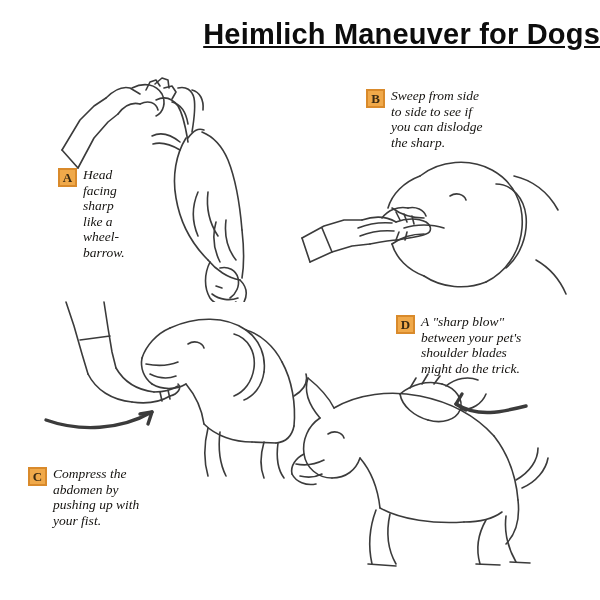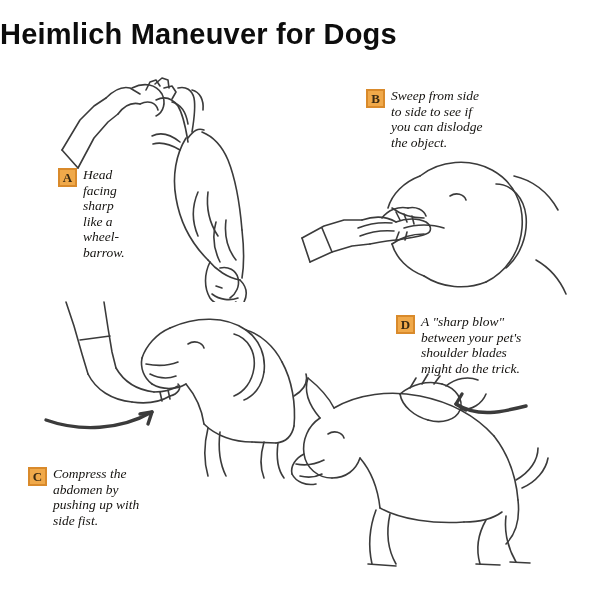--- a/index.html
+++ b/index.html
@@ -13,26 +13,27 @@
     height: 600px;
     background: #ffffff;
     overflow: hidden;
     font-family: "Liberation Sans", sans-serif;
   }
   #title {
     position: absolute;
     top: 18px;
     left: 0;
     width: 600px;
-    text-align: left;
+    text-align: right;
     font-size: 29px;
     font-weight: bold;
     color: #0d0d0d;
     letter-spacing: 0.2px;
     font-family: "Liberation Sans", sans-serif;
+    text-decoration: underline;
   }
   .panel {
     position: absolute;
   }
   .art {
     position: absolute;
     pointer-events: none;
   }
   .callout {
     position: absolute;
@@ -171,21 +172,21 @@
 
       <path d="M22 88 L32 112"></path>
     </svg>
   </div>
 
   <div class="callout" id="callout-b">
     <div class="badge">B</div>
     <div class="ctext">Sweep from side
 to side to see if
 you can dislodge
-the object.</div>
+the sharp.</div>
   </div>
 
   <div class="panel art" id="art-c">
     <svg width="290" height="180" viewBox="0 0 290 180" fill="none" stroke="#3b3b3b" stroke-width="1.6" stroke-linecap="round" stroke-linejoin="round">
 
       <path d="M150 28 C176 16 206 16 226 30 C240 40 246 56 244 72"></path>
       <path d="M244 72 C242 86 234 96 224 100"></path>
 
       <path d="M214 34 C228 38 236 52 234 68 C232 82 224 92 214 96"></path>
 
@@ -228,21 +229,21 @@
       <path d="M26 120 C60 132 100 130 132 112" stroke-width="3.4"></path>
       <path d="M132 112 L120 114 M132 112 L128 124" stroke-width="3.4"></path>
     </svg>
   </div>
 
   <div class="callout" id="callout-c">
     <div class="badge">C</div>
     <div class="ctext">Compress the
 abdomen by
 pushing up with
-side fist.</div>
+your fist.</div>
   </div>
 
   <div class="panel art" id="art-d">
     <svg width="330" height="210" viewBox="0 0 330 210" fill="none" stroke="#3b3b3b" stroke-width="1.6" stroke-linecap="round" stroke-linejoin="round">
 
       <path d="M70 58 C58 44 54 30 58 18"></path>
       <path d="M58 18 C68 26 78 36 84 48"></path>
       <path d="M70 58 C58 66 52 80 54 94 C56 108 68 118 82 118"></path>
       <path d="M82 118 C96 118 106 110 110 98"></path>
       <path d="M54 94 C46 98 40 106 42 114"></path>

